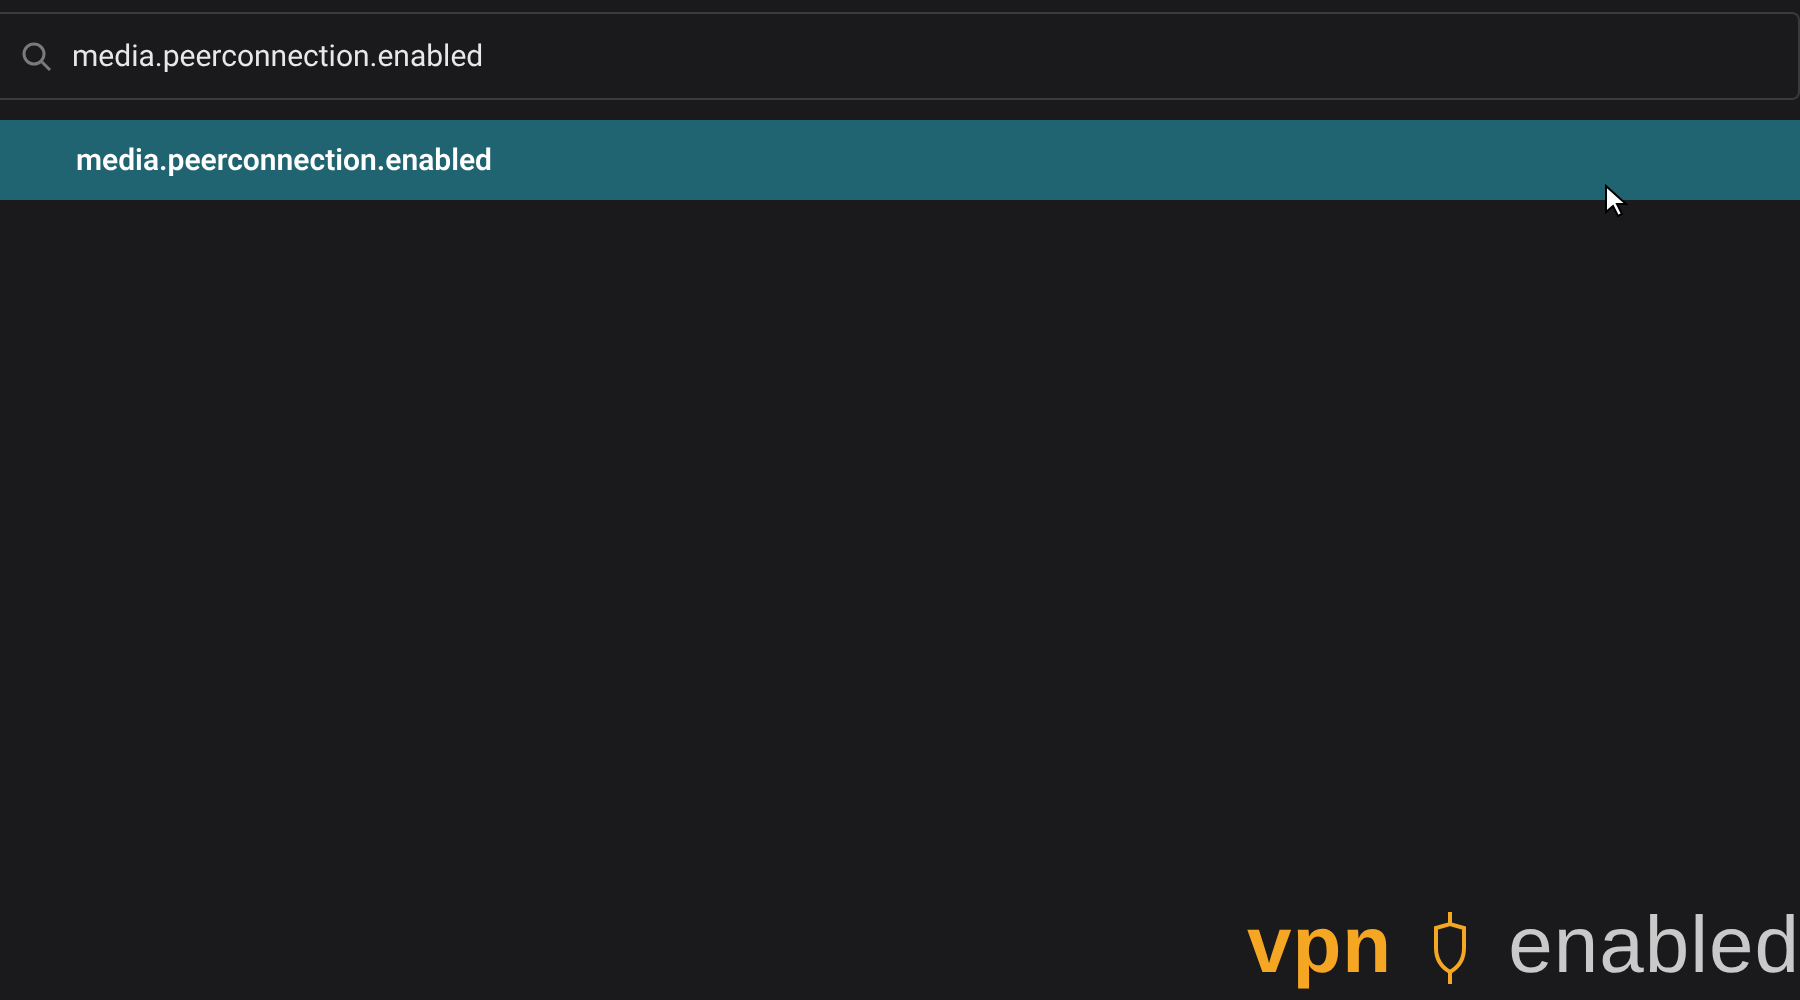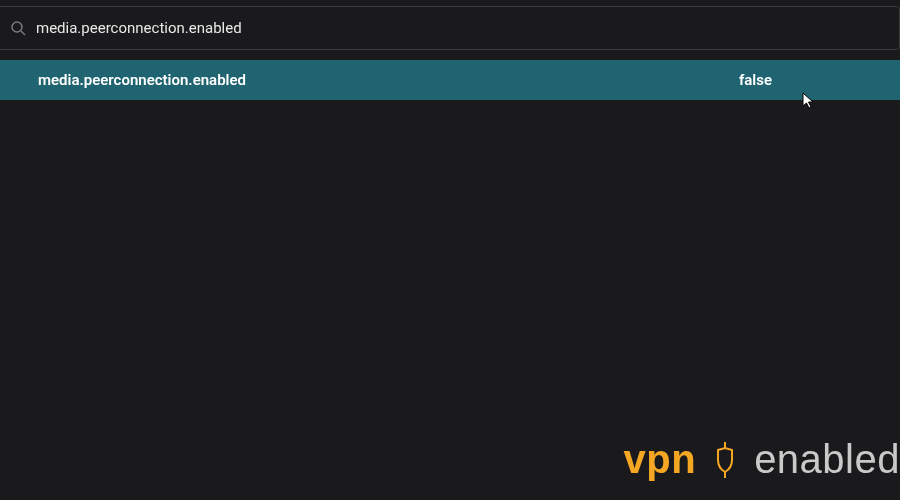--- a/index.html
+++ b/index.html
@@ -67,21 +67,21 @@
     .cursor {
       position: absolute;
       left: 802px;
       top: 92px;
       width: 14px;
       height: 18px;
       pointer-events: none;
     }
     .watermark {
       position: absolute;
-      bottom: 18px;
+      bottom: 4px;
       right: 0;
       display: flex;
       align-items: center;
       font-size: 40px;
       font-weight: 400;
       letter-spacing: 0.5px;
       user-select: none;
       gap: 16px;
     }
     .wm-vpn {
@@ -108,21 +108,20 @@
     <svg viewBox="0 0 16 16" fill="none" stroke="#bbb" stroke-width="1.5">
       <circle cx="7" cy="7" r="5"></circle>
       <line x1="11" y1="11" x2="15" y2="15"></line>
     </svg>
   </span>
   <input type="text" class="search-input" value="media.peerconnection.enabled" style="">
 </div>
 
 <div class="pref-row">
   <span class="pref-name">media.peerconnection.enabled</span>
-  <span class="pref-value">false</span>
 </div>
 
 <div class="cursor">
   <svg viewBox="0 0 14 18">
     <path d="M1 1 L1 14 L4.5 11 L7 16 L9 15 L6.5 10 L11 10 Z" fill="#fff" stroke="#000" stroke-width="1"></path>
   </svg>
 </div>
 
 <div class="watermark">
   <span class="wm-vpn">vpn</span>

